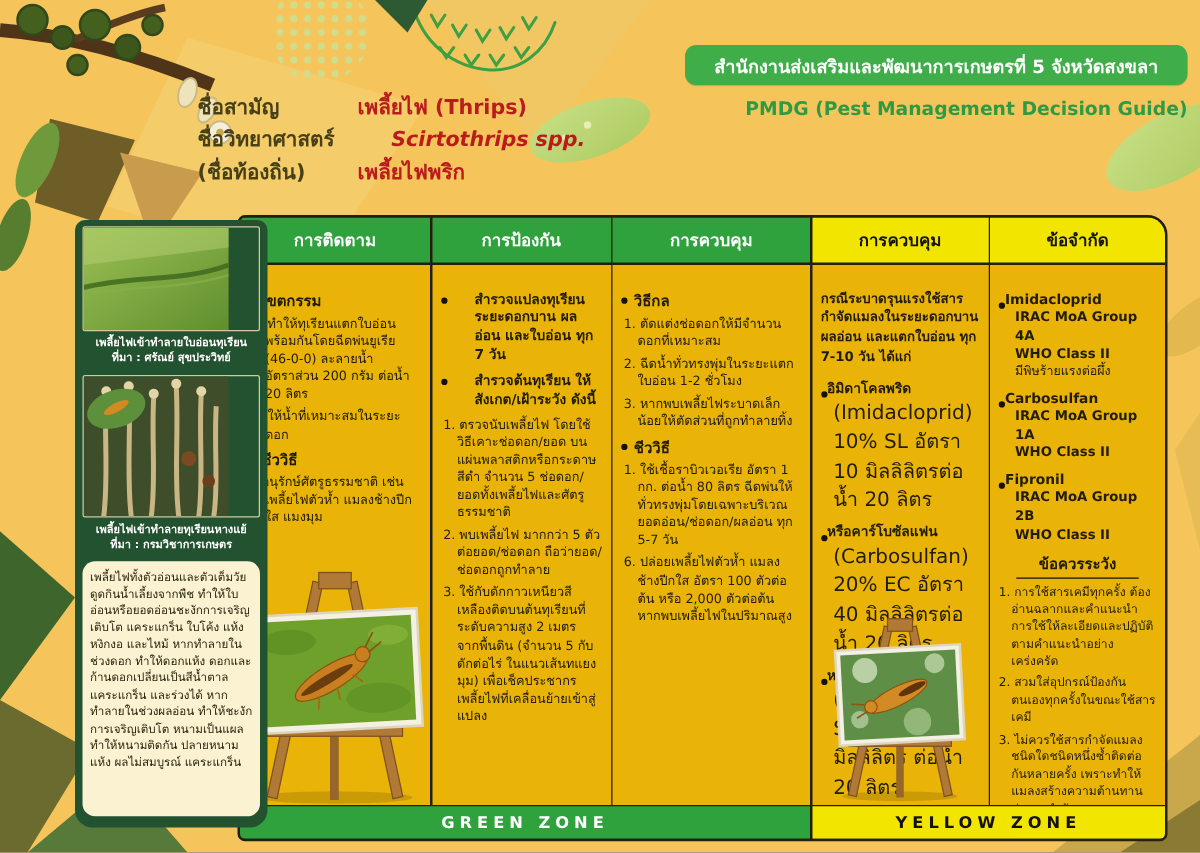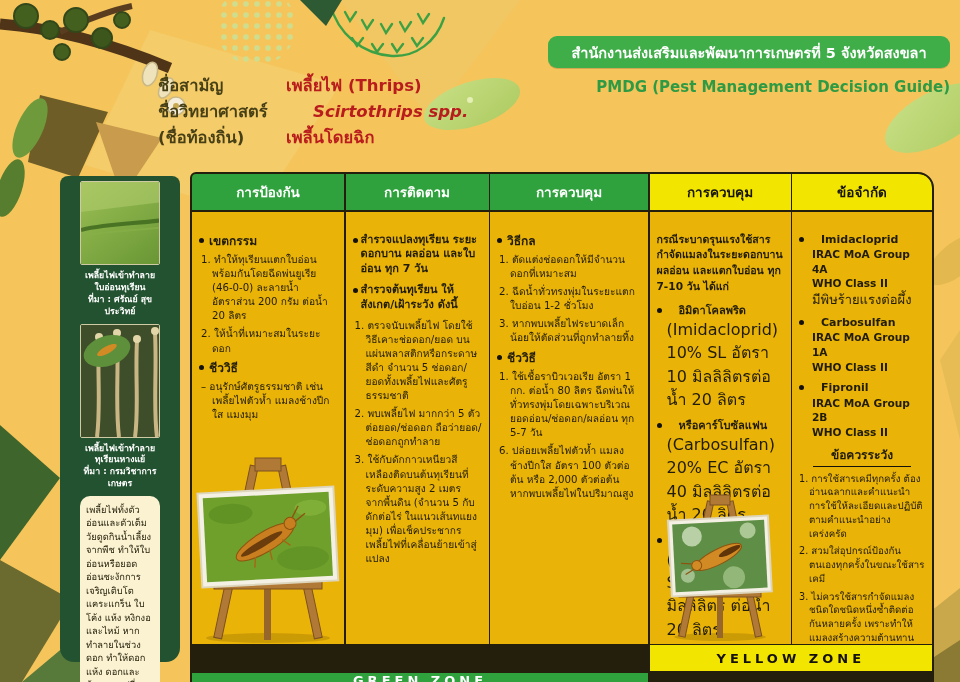--- a/index.html
+++ b/index.html
@@ -14,53 +14,53 @@
   .pmdg{position:absolute;left:548px;top:78px;width:402px;text-align:right;color:#2E9B44;
         font-weight:bold;font-size:15px;z-index:3;}
 
   
   .pest-info{position:absolute;left:158px;top:76px;display:grid;grid-template-columns:128px auto;
         row-gap:6px;font-size:16.5px;font-weight:bold;color:#473F16;z-index:3;line-height:1.2;}
   .pest-info .val{color:#b91c1c;}
   .italic{font-style:italic;margin-left:27px;}
 
   
-  .sidebar{position:absolute;left:60px;top:176px;width:120px;height:486px;background:#235230;
-        border-radius:8px 8px 14px 14px;padding:5px 20px 9px;box-sizing:border-box;display:flex;
+  .sidebar{position:absolute;left:60px;top:176px;width:154px;height:486px;background:#235230;
+        border-radius:8px 8px 14px 14px;padding:5px 6px 9px;box-sizing:border-box;display:flex;
         flex-direction:column;gap:3px;z-index:2;}
   .photo-frame{border:1px solid #cfc9a4;border-radius:2px;overflow:hidden;line-height:0;flex:none;}
   .caption{color:#fff;font-size:8.8px;font-weight:bold;text-align:center;line-height:1.35;
         padding:2px 0 3px;flex:none;}
   .desc-box{background:#FBF2D2;border-radius:10px;padding:7px 6px;font-size:9.3px;line-height:1.45;
         color:#221d07;flex:1;}
 
   
   .pest-table{position:absolute;left:190px;top:172px;z-index:1;display:grid;
         grid-template-columns:152px 143px 158px 141px 140px;grid-template-rows:36px 432px 26px;
         gap:1.5px;background:#241f0c;border:2px solid #241f0c;
         border-radius:6px 16px 6px 6px;overflow:hidden;}
   .hdr{display:flex;align-items:center;justify-content:center;font-weight:bold;font-size:13.5px;}
   .hdr.green{background:#2FA23E;color:#fff;}
   .hdr.yellow{background:#F2E500;color:#15130a;}
   .cell{background:#eab308;padding:20px 7px 6px;font-size:10.2px;line-height:1.38;position:relative;
         overflow:hidden;}
   .bullet-head{display:flex;gap:5px;align-items:flex-start;font-weight:bold;font-size:12px;
         margin:1px 0 4px;}
-  .b-bullet{display:flex;gap:3px;align-items:flex-start;font-weight:bold;font-size:11px;
+  .b-bullet{display:flex;gap:22px;align-items:flex-start;font-weight:bold;font-size:11px;
         margin:1px 0 6px;line-height:1.35;}
   .dot{width:5px;height:5px;border-radius:50%;background:#14110a;flex:none;margin-top:5px;}
   .num{margin:0 0 4px 2px;padding-left:11px;text-indent:-11px;}
   .intro4{font-weight:bold;font-size:10.6px;line-height:1.5;margin-bottom:8px;}
   .drug{margin-bottom:7px;}
   .drug-head{font-weight:bold;font-size:11px;}
   .drug-detail{font-size:16px;padding-left:10px;line-height:1.45;}
   .chem{margin-bottom:6px;}
-  .chem-name{display:flex;gap:17px;align-items:flex-start;font-weight:bold;font-size:11px;}
+  .chem-name{display:flex;gap:0;align-items:flex-end;font-weight:bold;font-size:11px;}
   .chem-line{font-weight:bold;font-size:10.6px;padding-left:13px;line-height:1.4;}
-  .chem-note{font-size:13px;padding-left:13px;line-height:1.35;}
+  .chem-note{font-size:10px;padding-left:13px;line-height:1.35;}
   .caution-title{font-weight:bold;font-size:12px;text-align:center;width:78%;margin:7px auto 5px;
         border-bottom:1.6px solid #14110a;padding-bottom:2px;}
   .warn{font-size:9.7px;margin:0 0 4px 0;padding-left:10px;text-indent:-10px;line-height:1.42;}
   .zone-bar{display:flex;align-items:center;justify-content:center;font-weight:bold;font-size:13px;
         letter-spacing:4px;}
   .zone-bar.green{background:#2FA23E;color:#fff;}
   .zone-bar.yellow{background:#F2E500;color:#14110a;}
   .easel1{position:absolute;left:0;bottom:0;}
   .easel2{position:absolute;left:50%;transform:translateX(-50%);bottom:2px;}
 </style>
@@ -135,21 +135,21 @@
 
   <div class="office-badge">สำนักงานส่งเสริมและพัฒนาการเกษตรที่ 5 จังหวัดสงขลา</div>
   <div class="pmdg">PMDG (Pest Management Decision Guide)</div>
 
   <div class="pest-info">
     <div>ชื่อสามัญ</div>
     <div class="val">เพลี้ยไฟ (Thrips)</div>
     <div>ชื่อวิทยาศาสตร์</div>
     <div class="val italic">Scirtothrips spp.</div>
     <div>(ชื่อท้องถิ่น)</div>
-    <div class="val">เพลี้นโดยฉิก</div>
+    <div class="val">เพลี้ยไฟพริก</div>
   </div>
 
   <div class="sidebar">
     <div class="photo-frame">
       <svg width="116" height="82" viewBox="0 0 116 82">
         <defs>
             <linearGradient id="pg1" x1="0" y1="0" x2="1" y2="1">
           <stop offset="0" stop-color="#9CC055"></stop>
               <stop offset="1" stop-color="#5F8F2E"></stop>
             </linearGradient>
@@ -189,22 +189,22 @@
       </svg>
     </div>
     <div class="caption">
       <div>เพลี้ยไฟเข้าทำลายทุเรียนหางแย้</div>
       <div>ที่มา : กรมวิชาการเกษตร</div>
     </div>
     <div class="desc-box">เพลี้ยไฟทั้งตัวอ่อนและตัวเต็มวัยดูดกินน้ำเลี้ยงจากพืช ทำให้ใบอ่อนหรือยอดอ่อนชะงักการเจริญเติบโต แคระแกร็น ใบโค้ง แห้ง หงิกงอ และไหม้ หากทำลายในช่วงดอก ทำให้ดอกแห้ง ดอกและก้านดอกเปลี่ยนเป็นสีน้ำตาล แคระแกร็น และร่วงได้ หากทำลายในช่วงผลอ่อน ทำให้ชะงักการเจริญเติบโต หนามเป็นแผล ทำให้หนามติดกัน ปลายหนามแห้ง ผลไม่สมบูรณ์ แคระแกร็น</div>
   </div>
 
   <div class="pest-table">
+    <div class="hdr green">การติดตาม</div>
     <div class="hdr green">การป้องกัน</div>
-    <div class="hdr green">การติดตาม</div>
     <div class="hdr green">การควบคุม</div>
     <div class="hdr yellow">การควบคุม</div>
     <div class="hdr yellow" style="border-top-right-radius:13px;">ข้อจำกัด</div>
 
     <div class="cell c1">
       <div class="bullet-head">
         <span class="dot"></span>
         <span>เขตกรรม</span>
       </div>
       <div class="num">1. ทำให้ทุเรียนแตกใบอ่อนพร้อมกันโดยฉีดพ่นยูเรีย (46-0-0) ละลายน้ำ อัตราส่วน 200 กรัม ต่อน้ำ 20 ลิตร</div>
@@ -342,17 +342,17 @@
           </div>
         <div class="chem-line">IRAC MoA Group 2B</div>
         <div class="chem-line">WHO Class II</div>
       </div>
       <div class="caution-title">ข้อควรระวัง</div>
       <div class="warn">1. การใช้สารเคมีทุกครั้ง ต้องอ่านฉลากและคำแนะนำการใช้ให้ละเอียดและปฏิบัติตามคำแนะนำอย่างเคร่งครัด</div>
       <div class="warn">2. สวมใส่อุปกรณ์ป้องกันตนเองทุกครั้งในขณะใช้สารเคมี</div>
       <div class="warn">3. ไม่ควรใช้สารกำจัดแมลงชนิดใดชนิดหนึ่งซ้ำติดต่อกันหลายครั้ง เพราะทำให้แมลงสร้างความต้านทานต่อสารกำจัดแมลง และอาจเกิดแมลงศัตรูพืชชนิดอื่นระบาดขึ้นมาได้</div>
     </div>
 
+    <div class="zone-bar green" style="grid-column:1/4;">GREEN ZONE</div>
     <div class="zone-bar yellow" style="grid-column:4/6;">YELLOW ZONE</div>
-    <div class="zone-bar green" style="grid-column:1/4;">GREEN ZONE</div>
   </div>
 
 </div>
 
 </body></html>

